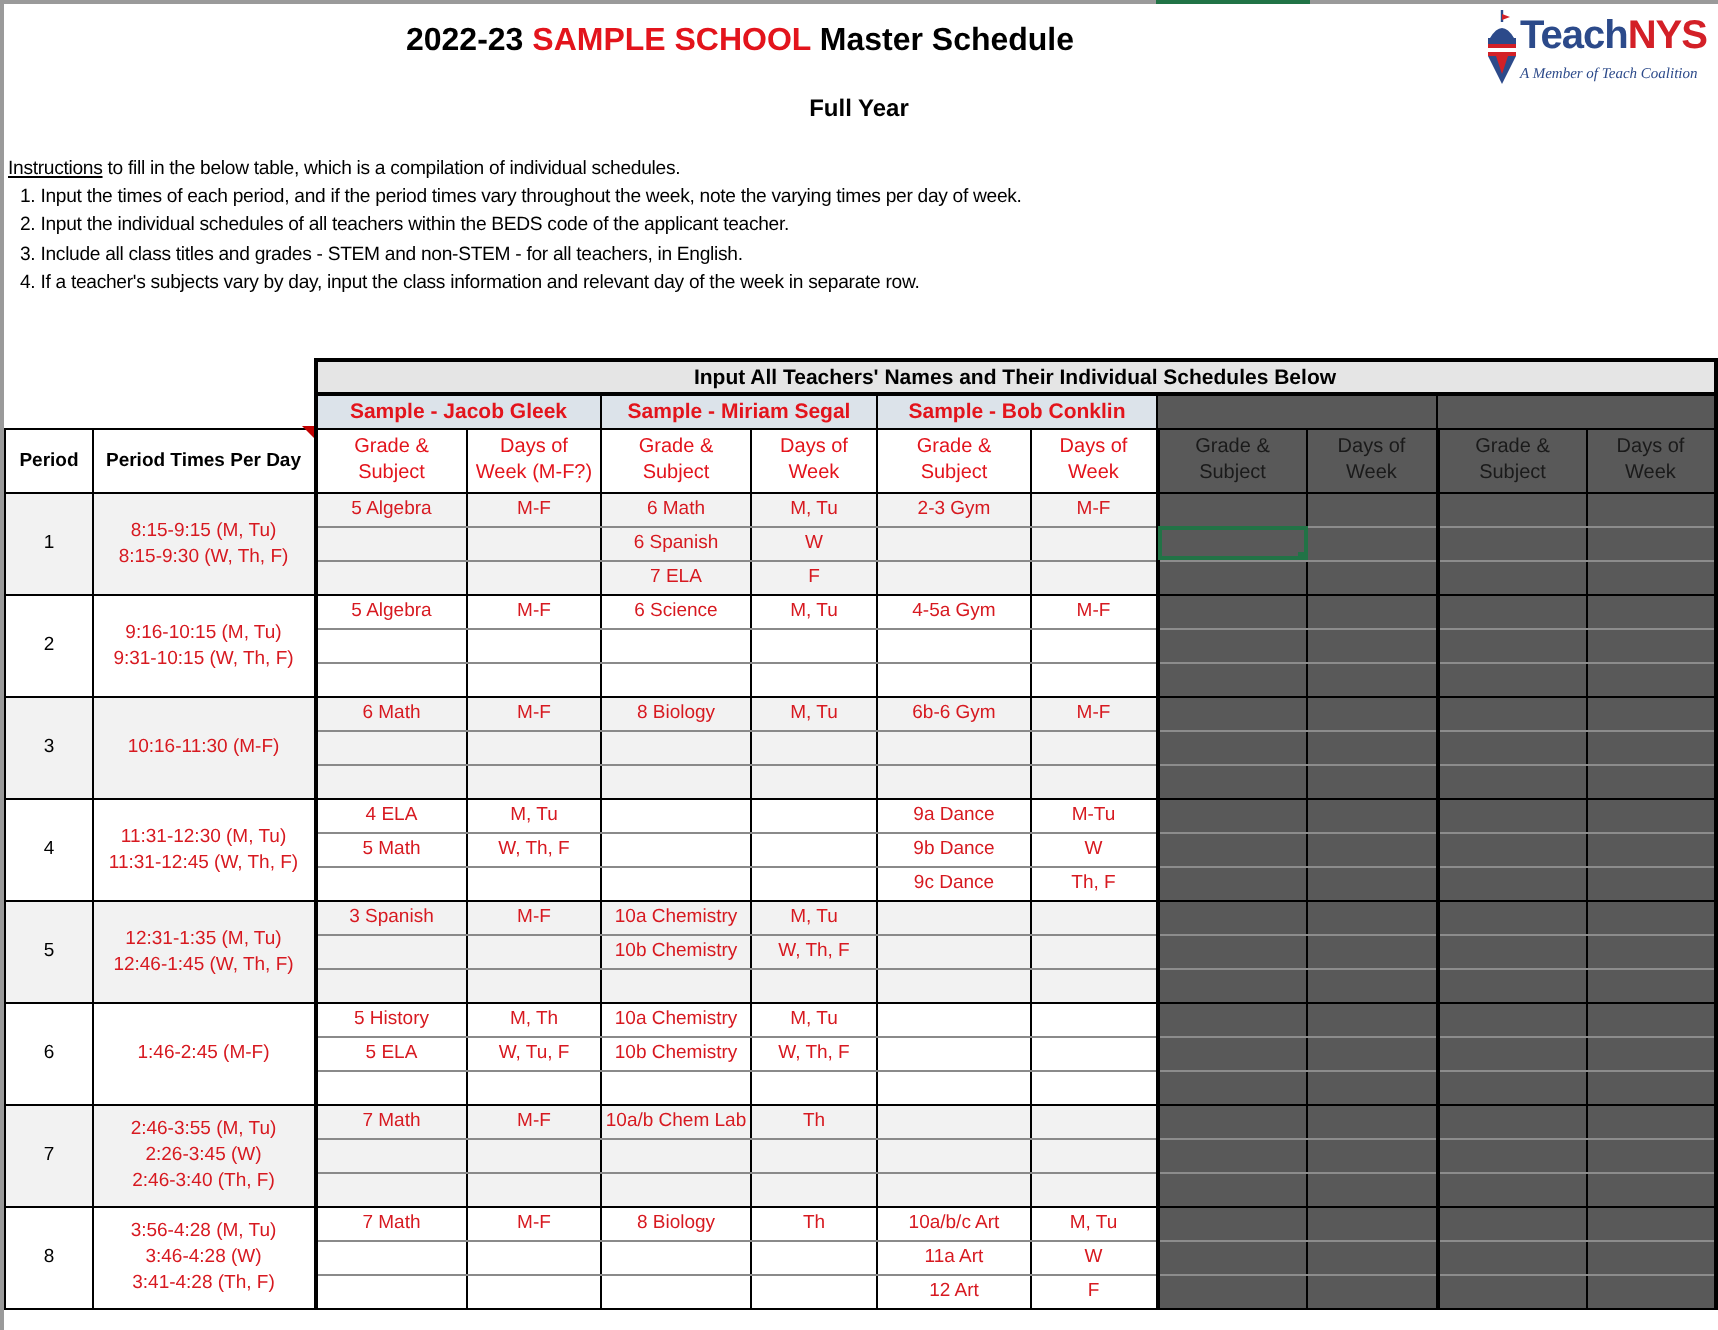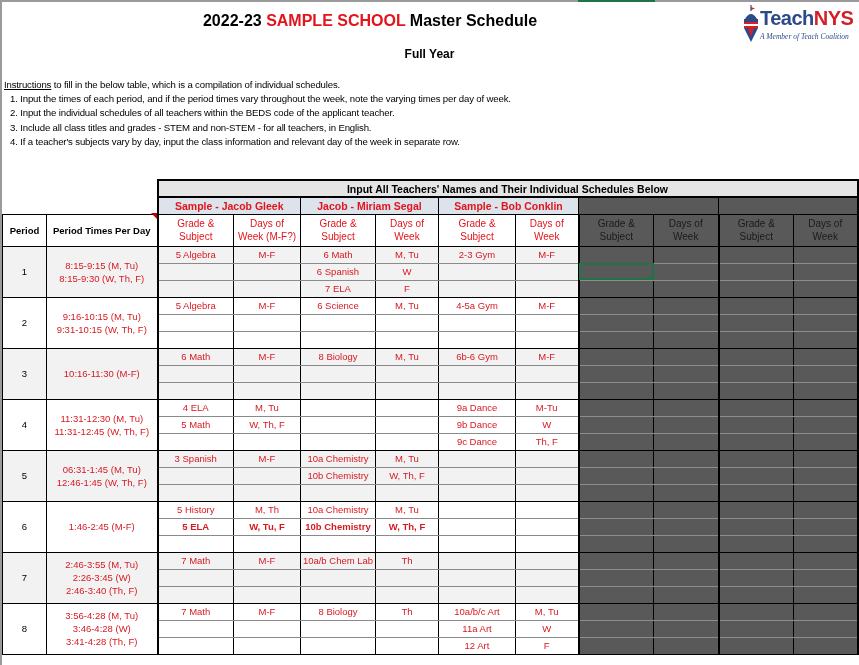--- a/index.html
+++ b/index.html
@@ -89,21 +89,21 @@
     <col style="width:75px">
       <col style="width:64px">
   </colgroup>
   <tbody id="grid-body">
     <tr>
       <td class="empty-tl" colspan="2" rowspan="2"></td>
       <td class="banner" colspan="10">Input All Teachers' Names and Their Individual Schedules Below</td>
     </tr>
     <tr>
       <td class="tname thick-l" colspan="2">Sample - Jacob Gleek</td>
-      <td class="tname" colspan="2">Jacob - Miriam Segal</td>
+      <td class="tname" colspan="2">Sample - Miriam Segal</td>
       <td class="tname" colspan="2">Sample - Bob Conklin</td>
       <td class="tname dark" colspan="2"></td>
       <td class="tname dark thick-r" colspan="2"></td>
     </tr>
     <tr>
       <td class="hdr pcell">Period</td>
       <td class="hdr pcell">Period Times Per Day</td>
       <td class="hdr red thick-l"><span>Grade &amp;<br>Subject</span></td>
       <td class="hdr red"><span>Days of<br>Week (M-F?)</span></td>
       <td class="hdr red"><span>Grade &amp;<br>Subject</span></td>
@@ -276,21 +276,21 @@
         <td class="cell bot">9c Dance</td>
         <td class="cell bot">Th, F</td>
         <td class="cell bot dark thick-l"></td>
         <td class="cell bot dark"></td>
         <td class="cell bot dark thick-l"></td>
         <td class="cell bot dark thick-r"></td>
       </tr>
       <tr style="height: 17px;">
         <td rowspan="3" class="pcell shade">5</td>
         <td rowspan="3" class="tcell shade">
-          <div>06:31-1:45 (M, Tu)</div>
+          <div>12:31-1:35 (M, Tu)</div>
           <div>12:46-1:45 (W, Th, F)</div>
         </td>
         <td class="cell top shade thick-l">3 Spanish</td>
         <td class="cell top shade">M-F</td>
         <td class="cell top shade">10a Chemistry</td>
         <td class="cell top shade">M, Tu</td>
         <td class="cell top shade"></td>
         <td class="cell top shade"></td>
         <td class="cell top dark thick-l"></td>
         <td class="cell top dark"></td>
@@ -330,21 +330,21 @@
         <td class="cell top">M, Th</td>
         <td class="cell top">10a Chemistry</td>
         <td class="cell top">M, Tu</td>
         <td class="cell top"></td>
         <td class="cell top"></td>
         <td class="cell top dark thick-l"></td>
         <td class="cell top dark"></td>
         <td class="cell top dark thick-l"></td>
         <td class="cell top dark thick-r"></td>
       </tr>
-      <tr style="height: 17px; font-weight: bold;">
+      <tr style="height: 17px;">
         <td class="cell thick-l">5 ELA</td>
         <td class="cell">W, Tu, F</td>
         <td class="cell">10b Chemistry</td>
         <td class="cell">W, Th, F</td>
         <td class="cell"></td>
         <td class="cell"></td>
         <td class="cell dark thick-l"></td>
         <td class="cell dark"></td>
         <td class="cell dark thick-l"></td>
         <td class="cell dark thick-r"></td>

